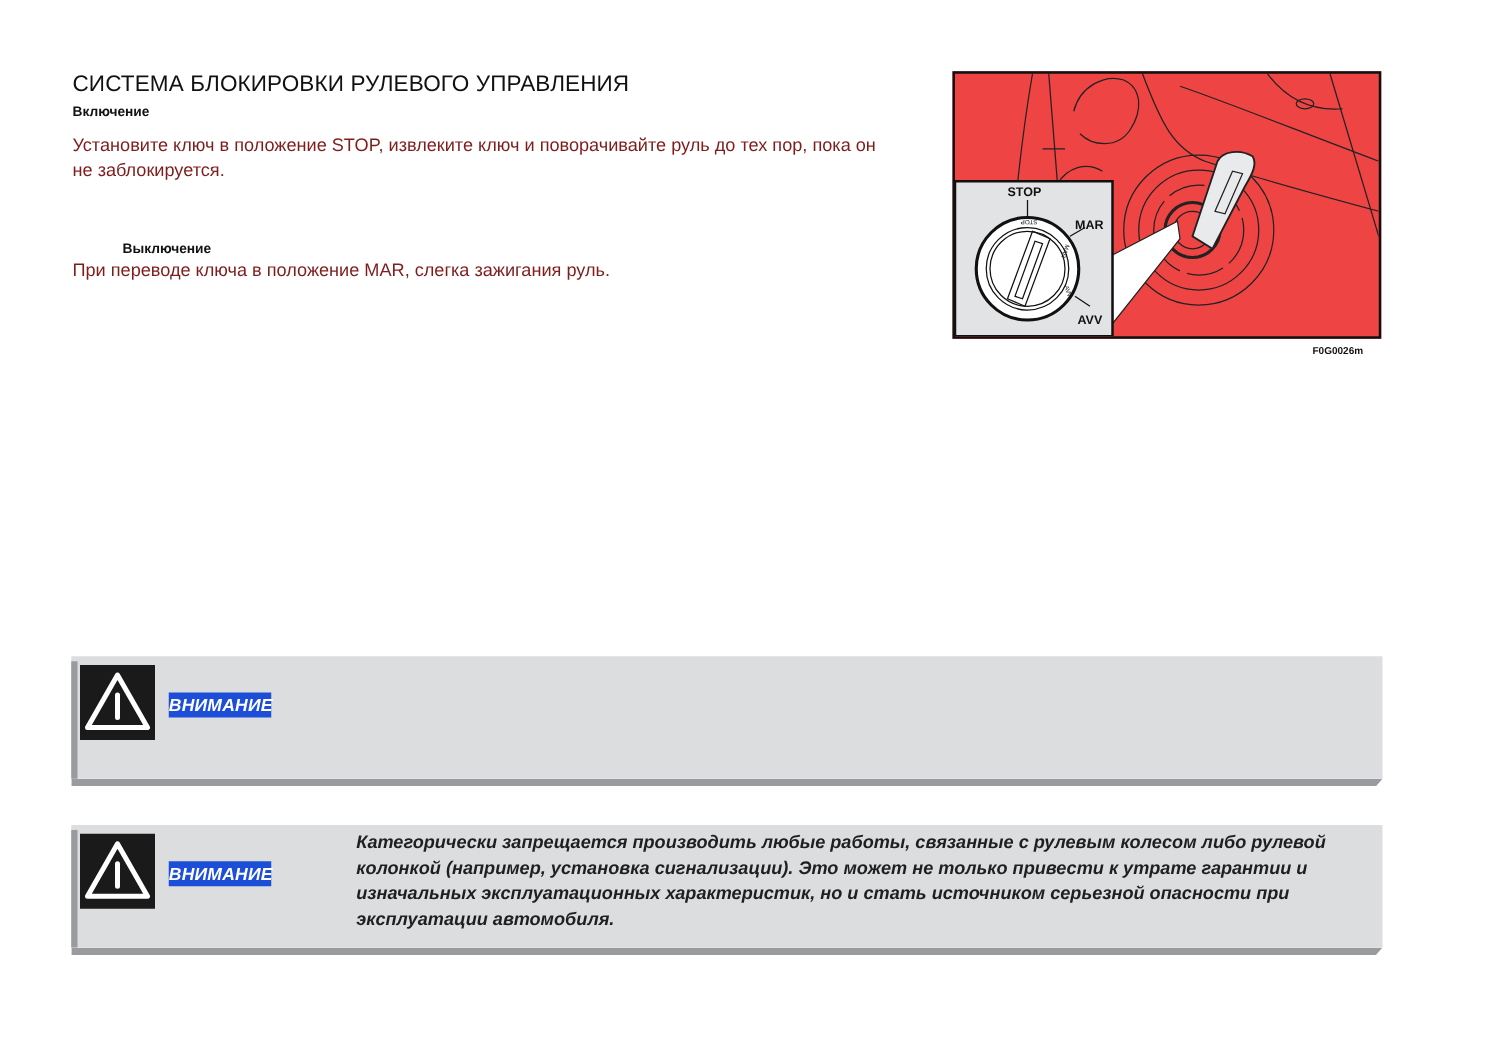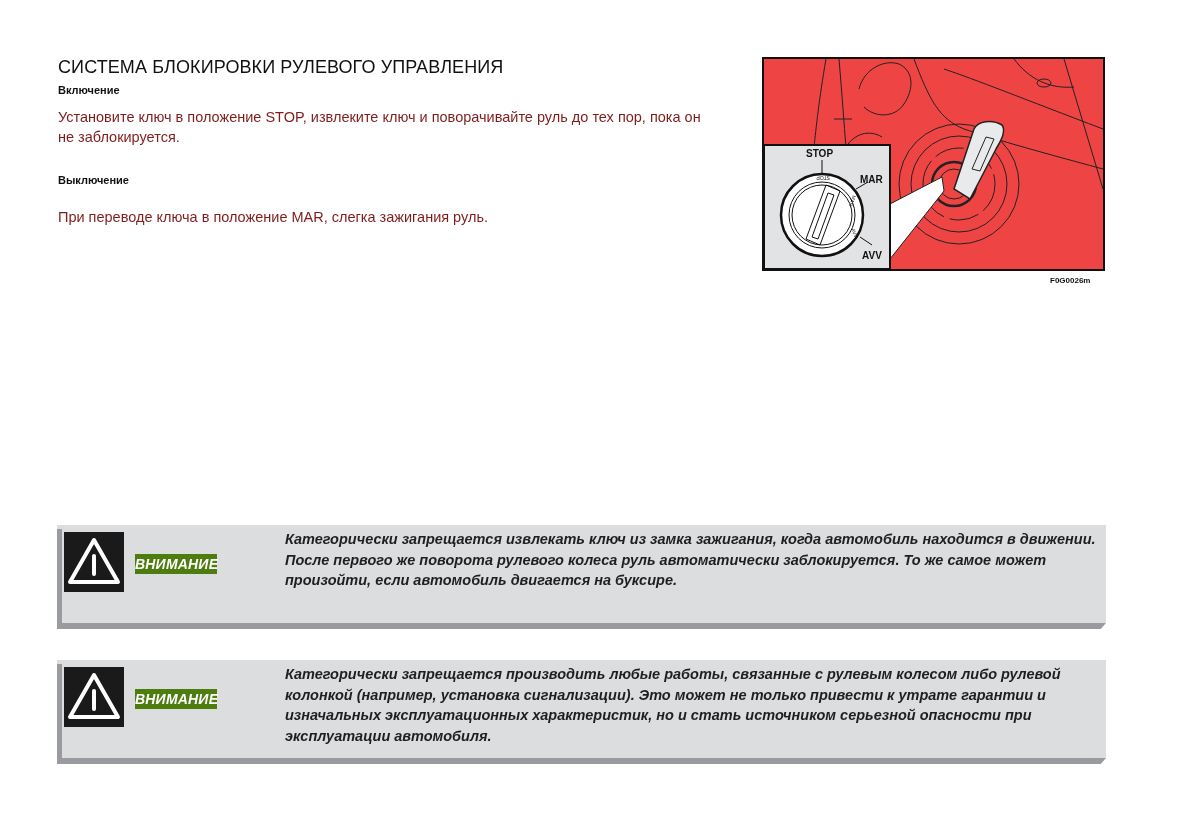--- a/index.html
+++ b/index.html
@@ -5,32 +5,32 @@
   * { box-sizing: border-box; margin: 0; padding: 0; }
   html, body { width: 1191px; height: 839px; background: #ffffff; overflow: hidden; }
   body { position: relative; font-family: "Liberation Sans", "DejaVu Sans", sans-serif; color: #1a1a1a; }
 
   .section-title { position: absolute; left: 58px; top: 57px; font-size: 18px; font-weight: normal; letter-spacing: 0.1px; color: #111; }
   .sub-heading { position: absolute; left: 58px; font-size: 11px; font-weight: bold; color: #111; }
   .body-text { position: absolute; left: 58px; width: 680px; font-size: 14.5px; line-height: 20px; color: #7f1d1d; }
 
   #h-on { top: 84px; }
   #t-on { top: 107px; }
-  #h-off { top: 174px; }
+  #h-off { top: 193px; margin-left: 40px; }
   #t-off { top: 207px; }
 
   .figure { position: absolute; left: 762px; top: 57px; width: 343px; height: 214px; border: 2px solid #111; background: #ef4444; overflow: hidden; }
   .figure svg { position: absolute; left: 0; top: 0; }
   .fig-caption { position: absolute; left: 1050px; top: 276px; font-size: 8px; font-weight: bold; color: #111; }
 
   .warn-box { position: absolute; left: 57px; width: 1049px; height: 98px; background: #dcdddf; }
   .warn-box .edge-left { position: absolute; left: 0; top: 4px; width: 5px; height: 94px; background: #9a9b9e; }
   .warn-box .edge-bottom { position: absolute; left: 0; bottom: -6px; width: 1049px; height: 6px; background: #9a9b9e; clip-path: polygon(0 0, 100% 0, 99.5% 100%, 0 100%); }
   .warn-icon { position: absolute; left: 7px; top: 7px; width: 60px; height: 60px; background: #1b1a1a; }
-  .warn-label { position: absolute; left: 78px; top: 29px; width: 82px; height: 20px; background: #4d7c0f; color: #ffffff; font-size: 14px; font-weight: bold; font-style: italic; text-align: right; line-height: 20px; letter-spacing: 0.2px; }
+  .warn-label { position: absolute; left: 78px; top: 29px; width: 82px; height: 20px; background: #1d4ed8; color: #ffffff; font-size: 14px; font-weight: bold; font-style: italic; text-align: right; line-height: 20px; letter-spacing: 0.2px; }
   .warn-text { position: absolute; left: 228px; top: 4px; width: 820px; font-size: 14.5px; line-height: 20.5px; font-weight: bold; font-style: italic; color: #1f1f1f; }
 
   #warn1 { top: 525px; }
   #warn2 { top: 660px; }
 </style>
 </head>
 <body>
 
 <h1 class="section-title">СИСТЕМА БЛОКИРОВКИ РУЛЕВОГО УПРАВЛЕНИЯ</h1>
 
@@ -93,21 +93,20 @@
 <div class="warn-box" id="warn1">
   <div class="edge-left"></div>
   <div class="edge-bottom"></div>
   <div class="warn-icon">
     <svg width="60" height="60" viewBox="0 0 60 60">
       <path d="M30 8 L54 50 L6 50 Z" fill="none" stroke="#fff" stroke-width="4" stroke-linejoin="round"></path>
       <line x1="30" y1="24" x2="30" y2="42" stroke="#fff" stroke-width="4" stroke-linecap="round"></line>
     </svg>
   </div>
   <div class="warn-label">ВНИМАНИЕ</div>
-  <p class="warn-text">Категорически запрещается извлекать ключ из замка зажигания, когда автомобиль находится в движении. После первого же поворота рулевого колеса руль автоматически заблокируется. То же самое может произойти, если автомобиль двигается на буксире.</p>
 </div>
 
 <div class="warn-box" id="warn2">
   <div class="edge-left"></div>
   <div class="edge-bottom"></div>
   <div class="warn-icon">
     <svg width="60" height="60" viewBox="0 0 60 60">
       <path d="M30 8 L54 50 L6 50 Z" fill="none" stroke="#fff" stroke-width="4" stroke-linejoin="round"></path>
       <line x1="30" y1="24" x2="30" y2="42" stroke="#fff" stroke-width="4" stroke-linecap="round"></line>
     </svg>

